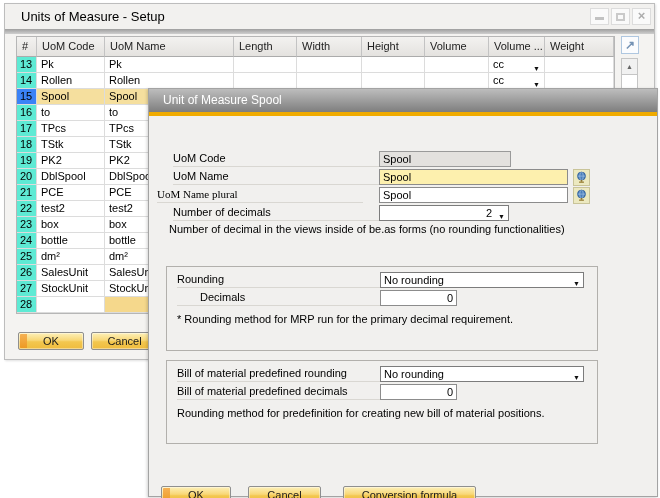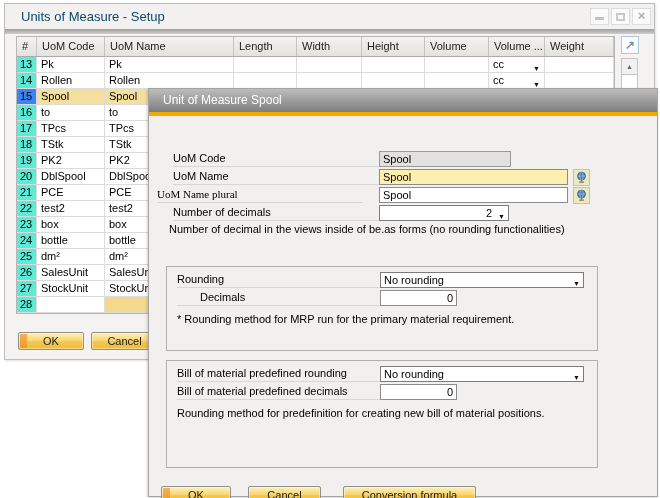--- a/index.html
+++ b/index.html
@@ -3,21 +3,21 @@
 <meta charset="utf-8">
 <style>
   * { margin:0; padding:0; box-sizing:border-box; }
   html,body { width:660px; height:498px; }
   body { font-family:"Liberation Sans", sans-serif; background:#ffffff; position:relative; overflow:hidden; }
 
   
   .main-window { position:absolute; left:4px; top:3px; width:651px; height:357px;
     background:#F4F3F1; border:1px solid #BDBDBD; box-shadow:1px 1px 2px rgba(0,0,0,.12); }
   .titlebar { position:relative; height:25px; background:#F2F1EF; }
-  .titlebar .title { position:absolute; left:16px; top:5px; font-size:13px; color:#0c4a6e; }
+  .titlebar .title { position:absolute; left:16px; top:5px; font-size:13px; color:#000000; }
   .win-controls { position:absolute; right:3px; top:4px; display:flex; gap:2px; }
   .wc { width:19px; height:17px; background:#FAFAFA; border:1px solid #DCDCDC; position:relative;
         text-align:center; cursor:default; }
   .wc .bar { position:absolute; left:4px; bottom:4px; width:9px; height:3px; background:#C2C2C2; }
   .wc .box { position:absolute; left:4px; top:4px; width:9px; height:8px; border:2px solid #CACACA; }
   .wc.close { color:#ADADAD; font-size:13px; font-weight:bold; line-height:14px; }
   .title-sep { height:5px; background:linear-gradient(180deg,#9E9E9E,#CFCFCF); }
 
   
   .table { position:absolute; left:11px; top:32px; width:599px; border:1px solid #B6B6B6; background:#fff; }
@@ -338,24 +338,24 @@
     <div class="fnote" style="left:20px; top:107px;">Number of decimal in the views inside of be.as forms (no rounding functionalities)</div>
 
     <div class="groupbox" style="left:17px; top:150px; width:432px; height:85px;">
       <div class="flabel" style="left:10px; top:5px; width:203px;">Rounding</div>
       <div class="combo" style="left:213px; top:5px; width:204px;">
         <span>No rounding</span>
         <span class="dd-arrow">▼</span>
       </div>
       <div class="flabel" style="left:10px; top:23px; width:203px;padding-left:23px;">Decimals</div>
       <div class="field num" style="left:213px; top:23px; width:77px;">0</div>
-      <div class="fnote" style="left:10px; top:46px;">* Rounding method for MRP run for the primary material requirement.</div>
-    </div>
-
-    <div class="groupbox" style="left:17px; top:244px; width:432px; height:108px;">
+      <div class="fnote" style="left:10px; top:46px;">* Rounding method for MRP run for the primary decimal requirement.</div>
+    </div>
+
+    <div class="groupbox" style="left:17px; top:244px; width:432px; height:84px;">
       <div class="flabel" style="left:10px; top:5px; width:203px;">Bill of material predefined rounding</div>
       <div class="combo" style="left:213px; top:5px; width:204px;">
         <span>No rounding</span>
         <span class="dd-arrow">▼</span>
       </div>
       <div class="flabel" style="left:10px; top:23px; width:203px;">Bill of material predefined decimals</div>
       <div class="field num" style="left:213px; top:23px; width:77px;">0</div>
       <div class="fnote" style="left:10px; top:46px;">Rounding method for predefinition for creating new bill of material positions.</div>
     </div>
 

